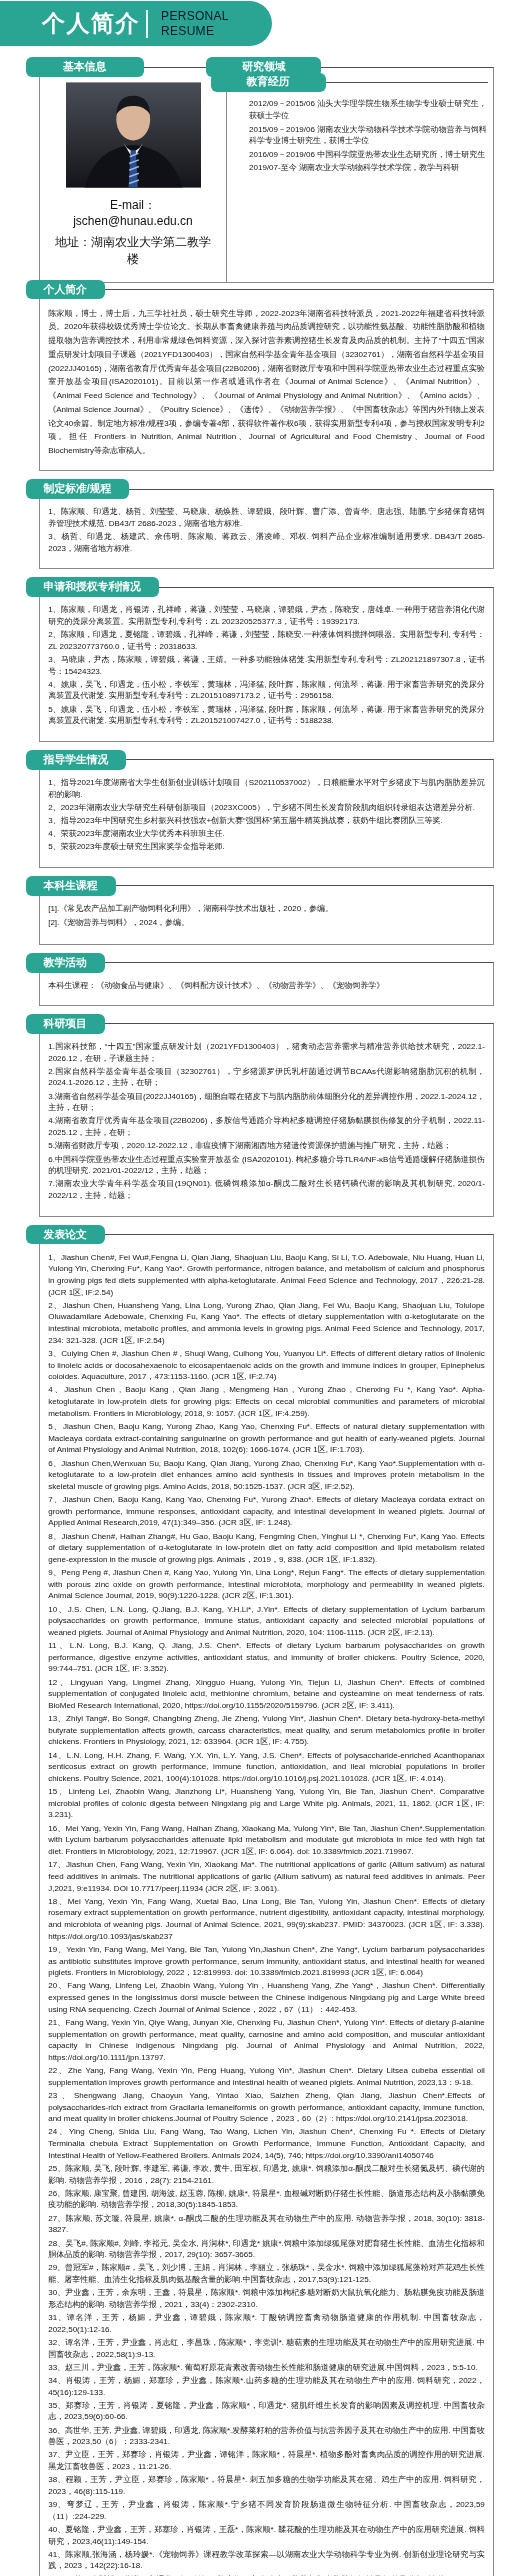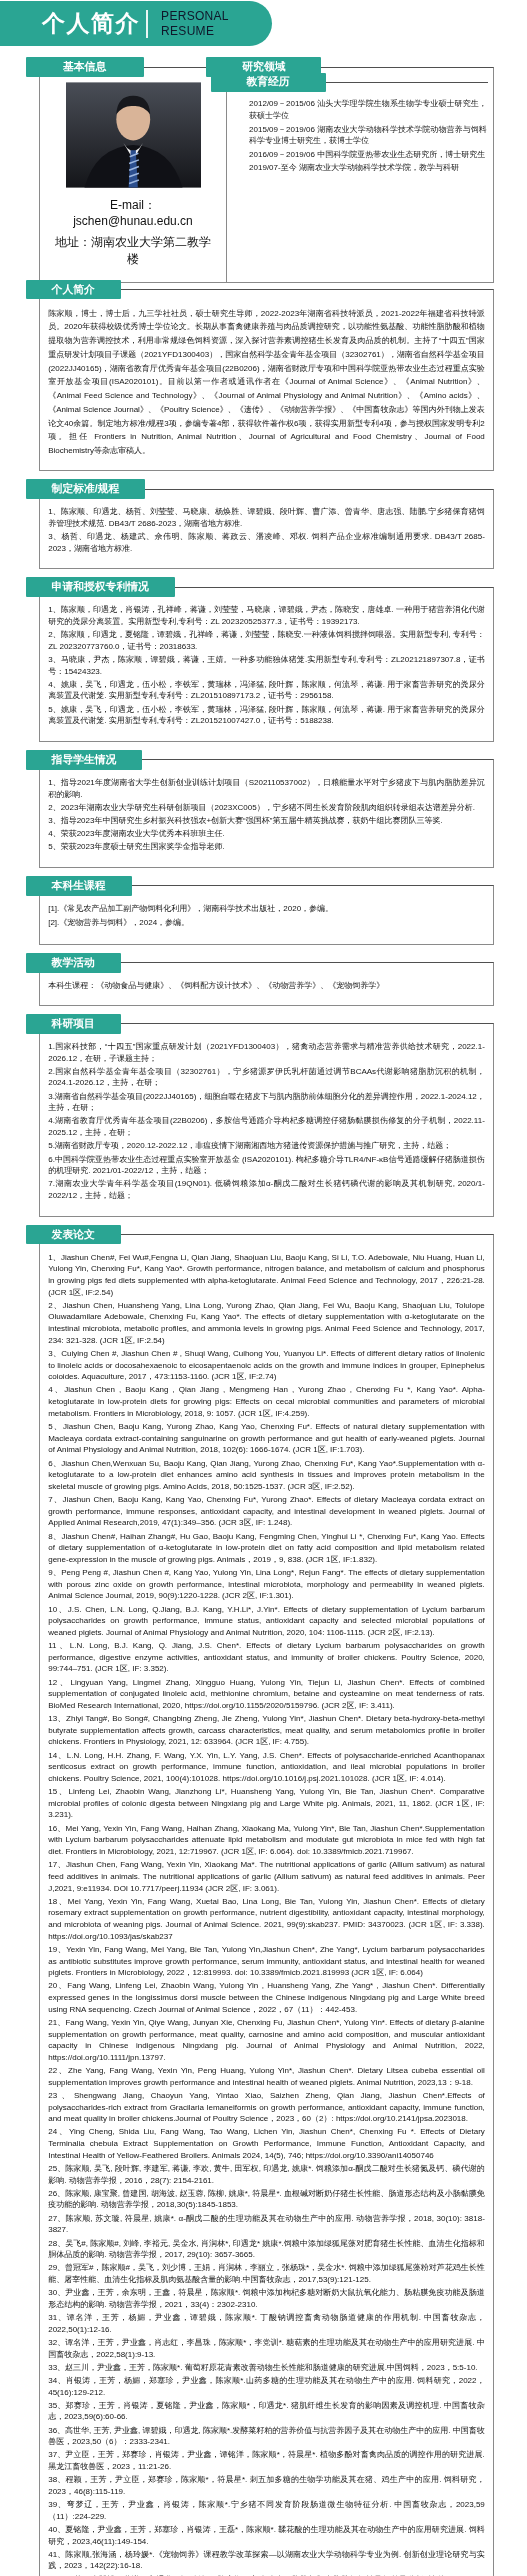--- a/index.html
+++ b/index.html
@@ -12,23 +12,23 @@
   .banner{
     width:272px;height:45px;background:#2aa593;border-radius:0 24px 24px 0;
     display:flex;align-items:center;margin:1px 0 20.6px 0;
   }
   .banner-cn{font-size:23px;font-weight:bold;color:#fff;margin-left:42px;letter-spacing:1.5px;}
   .banner-divider{width:1.5px;height:28px;background:rgba(255,255,255,.9);margin:0 13.4px 0 6.2px;}
   .banner-en{font-size:12px;font-weight:normal;color:#0f172a;line-height:1.18;letter-spacing:0.3px;}
 
   
   .pill{
-    position:absolute;top:-10.3px;height:19.6px;background:#2aa593;border-radius:1px;
+    position:absolute;top:-10.3px;height:19.6px;background:#2aa593;border-radius:6px;
     color:#fff;font-size:10.8px;font-weight:bold;display:flex;align-items:center;
-    justify-content:center;padding:0 26px;white-space:nowrap;z-index:2;box-sizing:border-box;
+    justify-content:center;padding:0 18px;white-space:nowrap;z-index:2;box-sizing:border-box;
   }
 
   
   .row{display:flex;margin:0 0 6.2px 39px;width:455px;}
   .col{position:relative;border-top:1px solid #4f4f4f;border-bottom:0.5px solid #8a8a8a;box-sizing:border-box;}
   .col-left{width:187px;border-left:0.5px solid #8a8a8a;padding:14.4px 10.3px 7.2px 10.3px;}
   .col-right{width:268px;border-left:0.5px solid #8a8a8a;border-right:0.5px solid #8a8a8a;padding:0 5.2px 7.2px 4.1px;}
   .col-left .pill{left:-14.4px;min-width:118px;}
   .col-right .pill{left:-20.6px;min-width:115px;}
 
@@ -190,21 +190,21 @@
       <div class="list-item">24、Ying Cheng, Shida Liu, Fang Wang, Tao Wang, Lichen Yin, Jiashun Chen*, Chenxing Fu *. Effects of Dietary Terminalia chebula Extract Supplementation on Growth Performance, Immune Function, Antioxidant Capacity, and Intestinal Health of Yellow-Feathered Broilers. Animals 2024, 14(5), 746; https://doi.org/10.3390/ani14050746</div>
       <div class="list-item">25、陈家顺, 吴飞, 段叶辉, 李建军, 蒋谦, 李欢, 黄牛, 田军权, 印遇龙, 姚康*. 饲粮添加α-酮戊二酸对生长猪氮及钙、磷代谢的影响. 动物营养学报，2016，28(7): 2154-2161.</div>
       <div class="list-item">26、陈家顺, 康宝聚, 曾建国, 胡海波, 赵玉蓉, 陈柳, 姚康*, 符晨星*. 血根碱对断奶仔猪生长性能、肠道形态结构及小肠黏膜免疫功能的影响. 动物营养学报，2018,30(5):1845-1853.</div>
       <div class="list-item">27、陈家顺, 苏文璇, 符晨星, 姚康*. α-酮戊二酸的生理功能及其在动物生产中的应用. 动物营养学报，2018, 30(10): 3818-3827.</div>
       <div class="list-item">28、吴飞#, 陈家顺#, 刘峰, 李裕元, 吴金水, 肖润林*, 印遇龙* 姚康*.饲粮中添加绿狐尾藻对肥育猪生长性能、血清生化指标和胴体品质的影响. 动物营养学报，2017, 29(10): 3657-3665.</div>
       <div class="list-item">29、曾冠军#，陈家顺#，吴飞，刘少博，王娟，肖润林，李丽立，张杨珠*，吴金水*. 饲粮中添加绿狐尾藻粉对芦花鸡生长性能、屠宰性能、血清生化指标及肌肉氨基酸含量的影响.中国畜牧杂志，2017,53(9):121-125.</div>
       <div class="list-item">30、尹业鑫，王芳，余东明，王鑫，符晨星，陈家顺*. 饲粮中添加枸杞多糖对断奶大鼠抗氧化能力、肠粘膜免疫功能及肠道形态结构的影响. 动物营养学报，2021，33(4)：2302-2310.</div>
       <div class="list-item">31、谭名洋，王芳，杨媚，尹业鑫，谭碧娥，陈家顺*. 丁酸钠调控畜禽动物肠道健康的作用机制. 中国畜牧杂志，2022,50(1):12-16.</div>
       <div class="list-item">32、谭名洋，王芳，尹业鑫，肖志红，李昌珠，陈家顺*，李党训*. 糖萜素的生理功能及其在动物生产中的应用研究进展. 中国畜牧杂志，2022,58(1):9-13.</div>
       <div class="list-item">33、赵三川，尹业鑫，王芳，陈家顺*. 葡萄籽原花青素改善动物生长性能和肠道健康的研究进展.中国饲料，2023，5:5-10.</div>
-      <div class="list-item">34、肖银涛，王芳，杨媚，郑塞珍，尹业鑫，陈家顺*.山药多糖的生理功能及其在动物生产中的应用. 饲料研究，2022，45(16):129-212.</div>
+      <div class="list-item">34、肖银涛，王芳，杨媚，郑塞珍，尹业鑫，陈家顺*.山药多糖的生理功能及其在动物生产中的应用. 饲料研究，2022，45(16):129-133.</div>
       <div class="list-item">35、郑赛珍，王芳，肖银涛，夏铭隆，尹业鑫，陈家顺*，印遇龙*. 猪肌纤维生长发育的影响因素及调控机理. 中国畜牧杂志，2023,59(6):60-66.</div>
       <div class="list-item">36、高世华, 王芳, 尹业鑫, 谭碧娥，印遇龙, 陈家顺*.发酵菜籽粕的营养价值与抗营养因子及其在动物生产中的应用. 中国畜牧兽医，2023,50（6）：2333-2341.</div>
       <div class="list-item">37、尹立臣，王芳，郑赛珍，肖银涛，尹业鑫，谭铭洋，陈家顺*，符晨星*. 植物多酚对畜禽肉品质的调控作用的研究进展. 黑龙江畜牧兽医，2023，11:21-26.</div>
       <div class="list-item">38、程颖，王芳，尹立臣，郑赛珍，陈家顺*，符晨星*. 刺五加多糖的生物学功能及其在猪、鸡生产中的应用. 饲料研究，2023，46(8):115-119.</div>
       <div class="list-item">39、弯梦辽，王芳，尹业鑫，肖银涛，陈家顺*.宁乡猪不同发育阶段肠道微生物特征分析. 中国畜牧杂志，2023,59（11）:224-229.</div>
       <div class="list-item">40、夏铭隆，尹业鑫，王芳，郑塞珍，肖银涛，王磊*，陈家顺*. 鞣花酸的生理功能及其在动物生产中的应用研究进展. 饲料研究，2023,46(11):149-154.</div>
       <div class="list-item">41、陈家顺,张海涵，杨玲媛*.《宠物饲养》课程教学改革探索—以湖南农业大学动物科学专业为例. 创新创业理论研究与实践，2023，142(22):16-18.</div>
       <div class="list-item">42、王芳，张跃博，蒋谦，印遇龙，谭碧娥*，陈家顺*. 宁乡猪皮下脂肪与肌内脂肪组织转录组差异分析. 遗传，2023, 45 (12): 1147-1157.</div>
     </div>
 </div>

